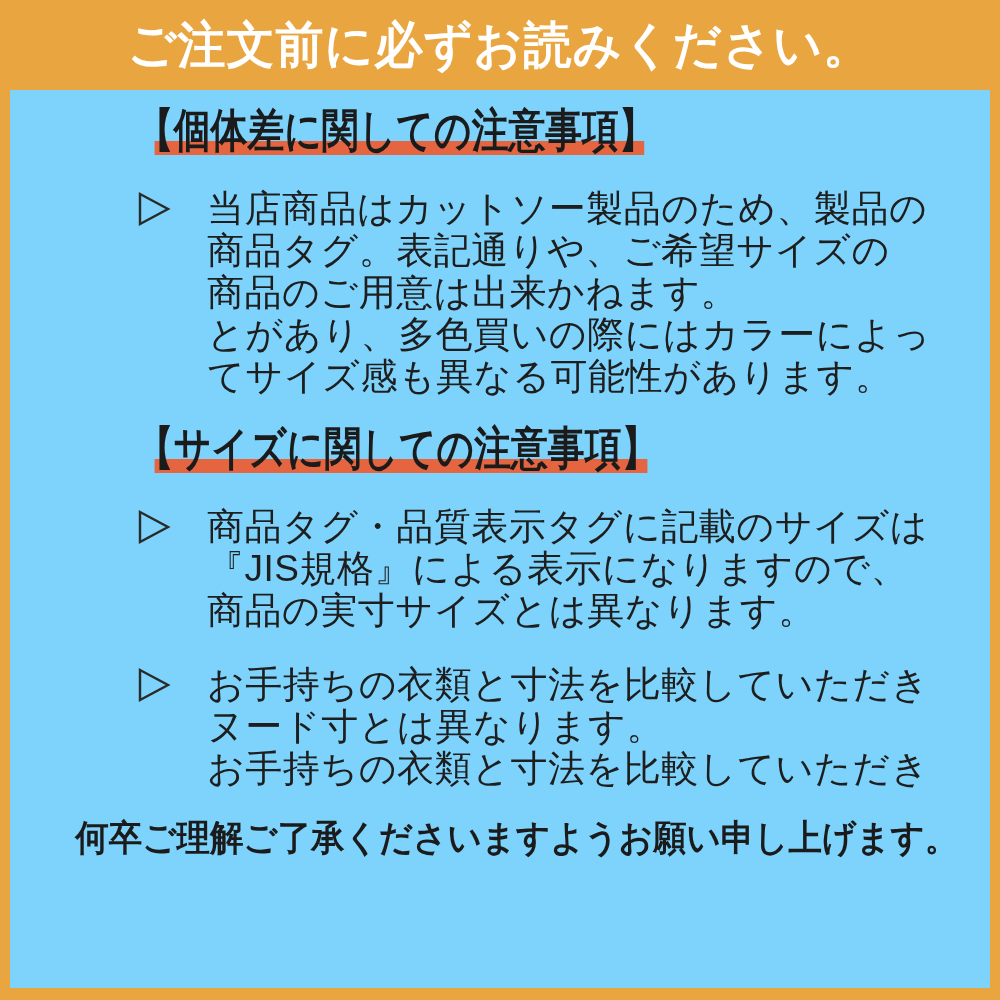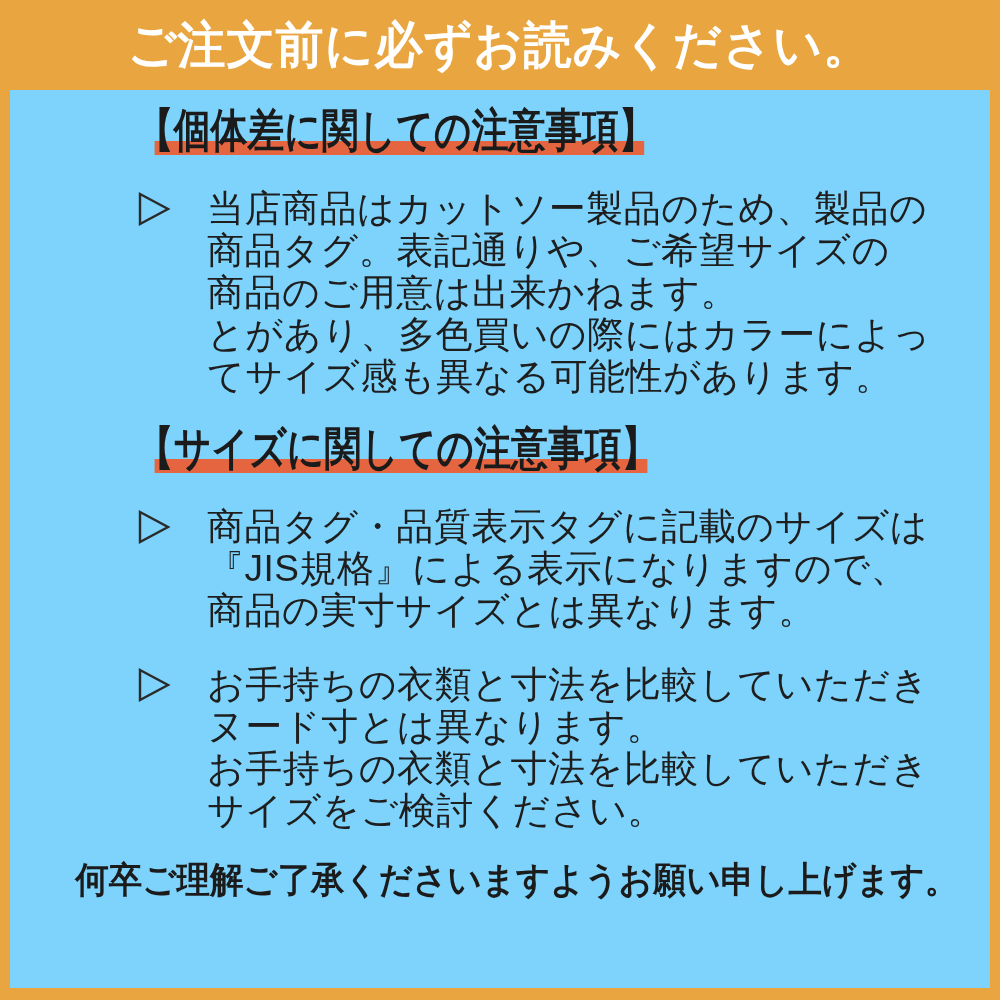--- a/index.html
+++ b/index.html
@@ -158,21 +158,20 @@
       <div class="item">
         <span class="bullet">
           <svg width="34" height="36" viewBox="0 0 34 36">
             <polygon points="3,3 31,18 3,33" fill="none" stroke="#2A2A2A" stroke-width="2.4" stroke-linejoin="miter"></polygon>
           </svg>
         </span>
         <div class="lines">
           <div>お手持ちの衣類と寸法を比較していただき</div>
           <div>ヌード寸とは異なります。</div>
           <div>お手持ちの衣類と寸法を比較していただき</div>
-          <div>サイズをご検討ください。</div>
         </div>
       </div>
     </section>
 
     <div class="footer-note">何卒ご理解ご了承くださいますようお願い申し上げます。</div>
 
   </div>
 </div>
 
 </body></html>

